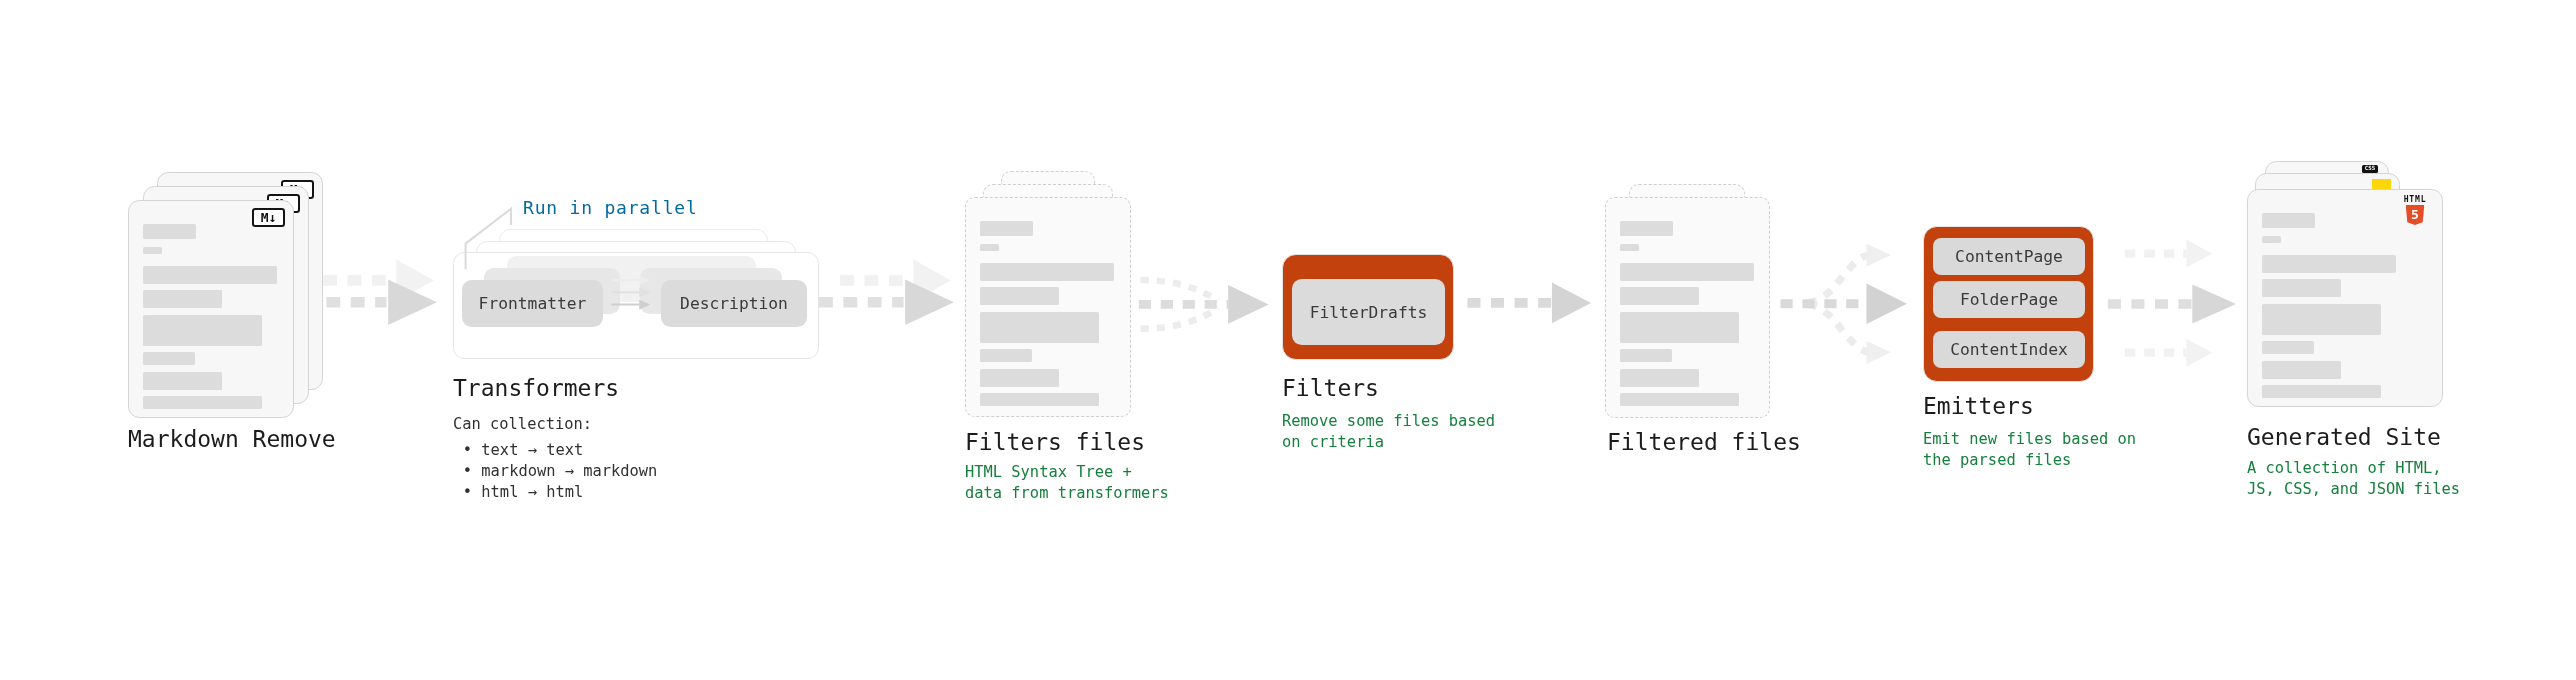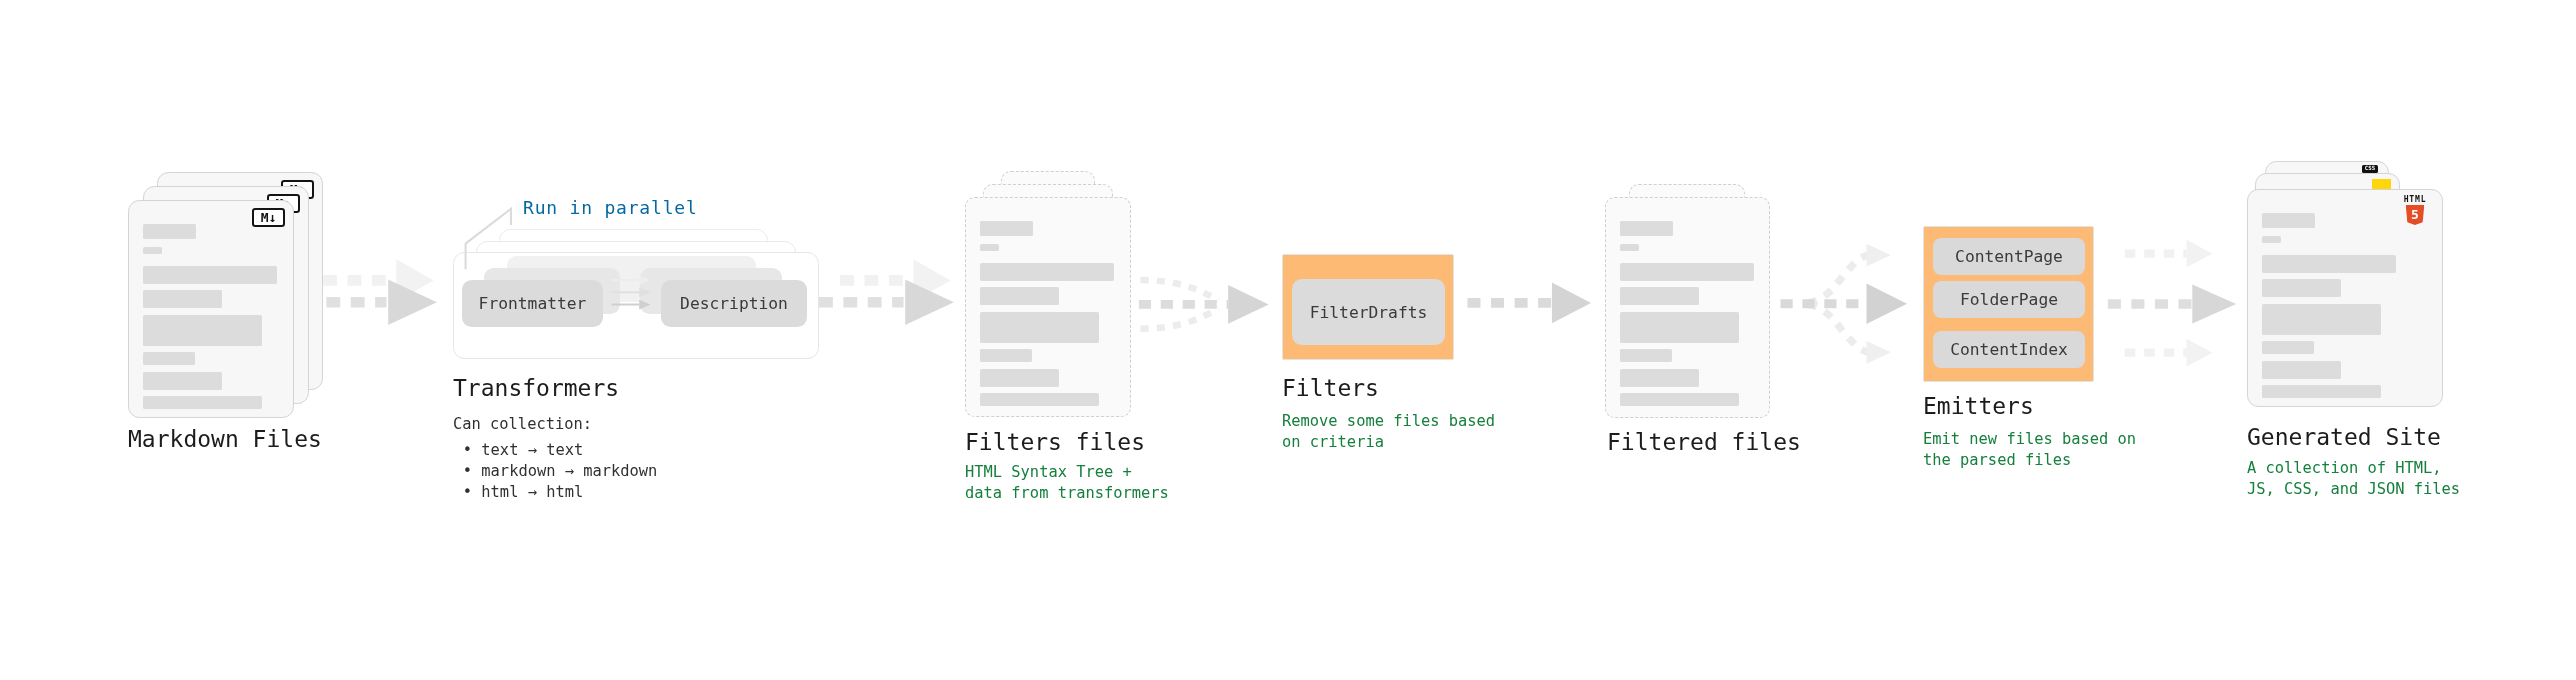--- a/index.html
+++ b/index.html
@@ -33,21 +33,21 @@
   .html5 .shield{width:18.7px;height:20.3px;margin:0.8px auto 0;background:#e44d26;color:#fff;
     clip-path:polygon(0 0,100% 0,91% 87%,50% 100%,9% 87%);
     font-size:13px;font-weight:bold;display:flex;align-items:center;justify-content:center;}
   .badge-js{position:absolute;top:4.9px;right:8.1px;width:18.7px;height:9.8px;background:#ffd60a;}
   .badge-css{position:absolute;top:3.3px;right:6.5px;width:23px;text-align:center;}
   .badge-css .pill{display:block;margin:0 auto;width:16.3px;height:7.3px;background:#111;border-radius:1.6px;
     color:#fff;font-size:5.7px;font-weight:bold;line-height:7.3px;}
   .badge-css .ubar{display:block;margin:0.8px auto 0;width:13px;height:2.4px;background:#2563eb;}
 
   
-  .panel{position:absolute;background:#fdba74;border:1.6px solid #e3e3e3;border-radius:2px;box-sizing:border-box;}
+  .panel{position:absolute;background:#c2410c;border:1.6px solid #e3e3e3;border-radius:14px;box-sizing:border-box;}
   .tf-card{position:absolute;background:#fff;border:1.6px solid #e6e6e6;border-radius:11.4px;box-sizing:border-box;}
   .chip{position:absolute;background:#dbdbdb;border-radius:9.8px;color:#3a3a3a;font-size:16.3px;
     display:flex;align-items:center;justify-content:center;}
   .chip.g2{background:#e7e7e7;}
   .chip.g3{background:#f1f1f1;}
   .echip{position:absolute;left:9px;width:152px;height:37px;background:#d9d9d9;border-radius:8.1px;
     color:#3a3a3a;font-size:16.3px;display:flex;align-items:center;justify-content:center;}
 
   
   .sec-title{position:absolute;font-size:23px;color:#1c1c1c;white-space:nowrap;}
@@ -75,21 +75,21 @@
       <div class="bar b1"></div>
       <div class="bar b2"></div>
       <div class="bar b3"></div>
       <div class="bar b4"></div>
       <div class="bar b5"></div>
       <div class="bar b6"></div>
       <div class="bar b7"></div>
       <div class="bar b8"></div>
     </div>
   </div>
-  <div class="sec-title" style="left:128px;top:426px;">Markdown Files</div>
+  <div class="sec-title" style="left:128px;top:426px;">Markdown Remove</div>
 
   <svg style="left:297px;top:256px;" width="175" height="91" viewBox="0 0 215 112">
     <line x1="32" y1="30" x2="122" y2="30" stroke="#f1f1f1" stroke-width="13" stroke-dasharray="17 13"></line>
     <polygon points="122,4 122,56 168,30" fill="#f2f2f2"></polygon>
     <line x1="6" y1="57" x2="110" y2="57" stroke="#e0e0e0" stroke-width="13" stroke-dasharray="17 13"></line>
     <polygon points="112,29 112,85 172,57" fill="#d8d8d8"></polygon>
   </svg>
 
   <div class="tf-card" style="left:499px;top:229px;width:269px;height:106px;z-index:1;border-color:#ececec;"></div>
   <div class="tf-card" style="left:476px;top:241px;width:320px;height:106px;z-index:2;border-color:#e9e9e9;"></div>

